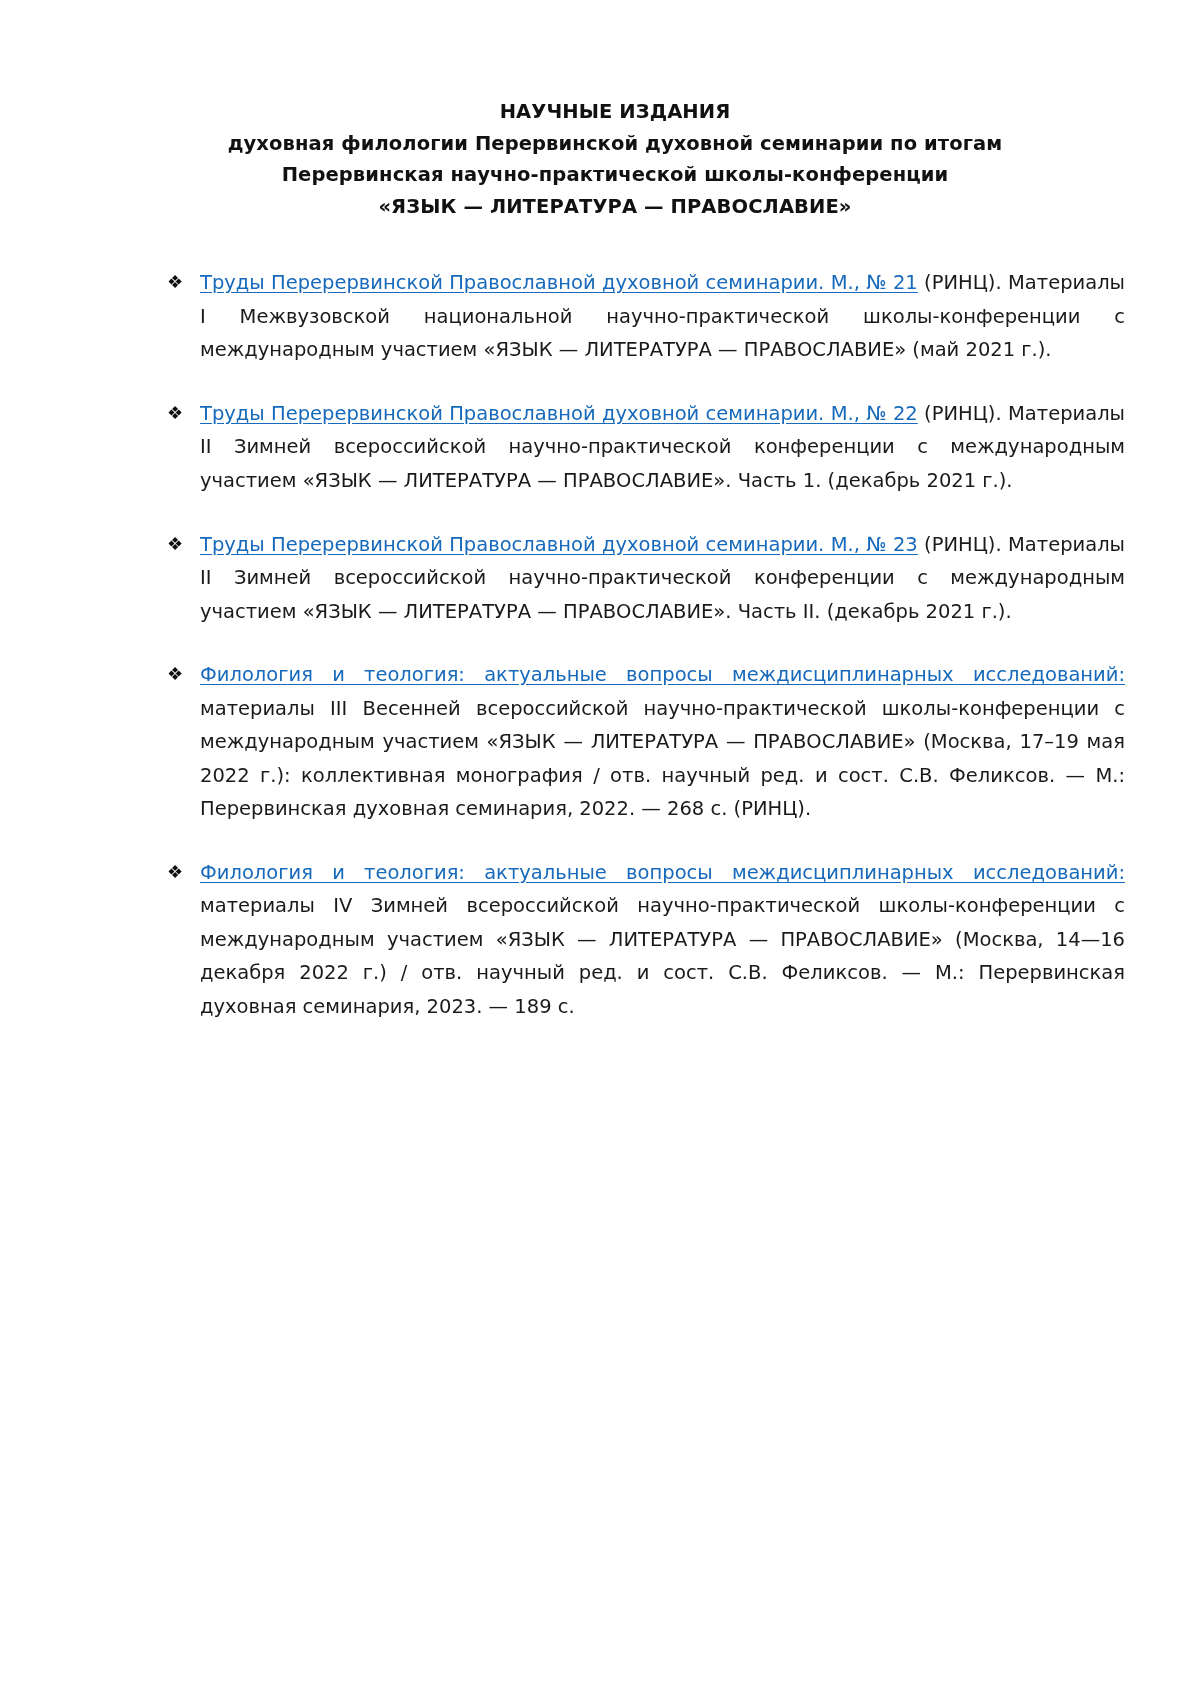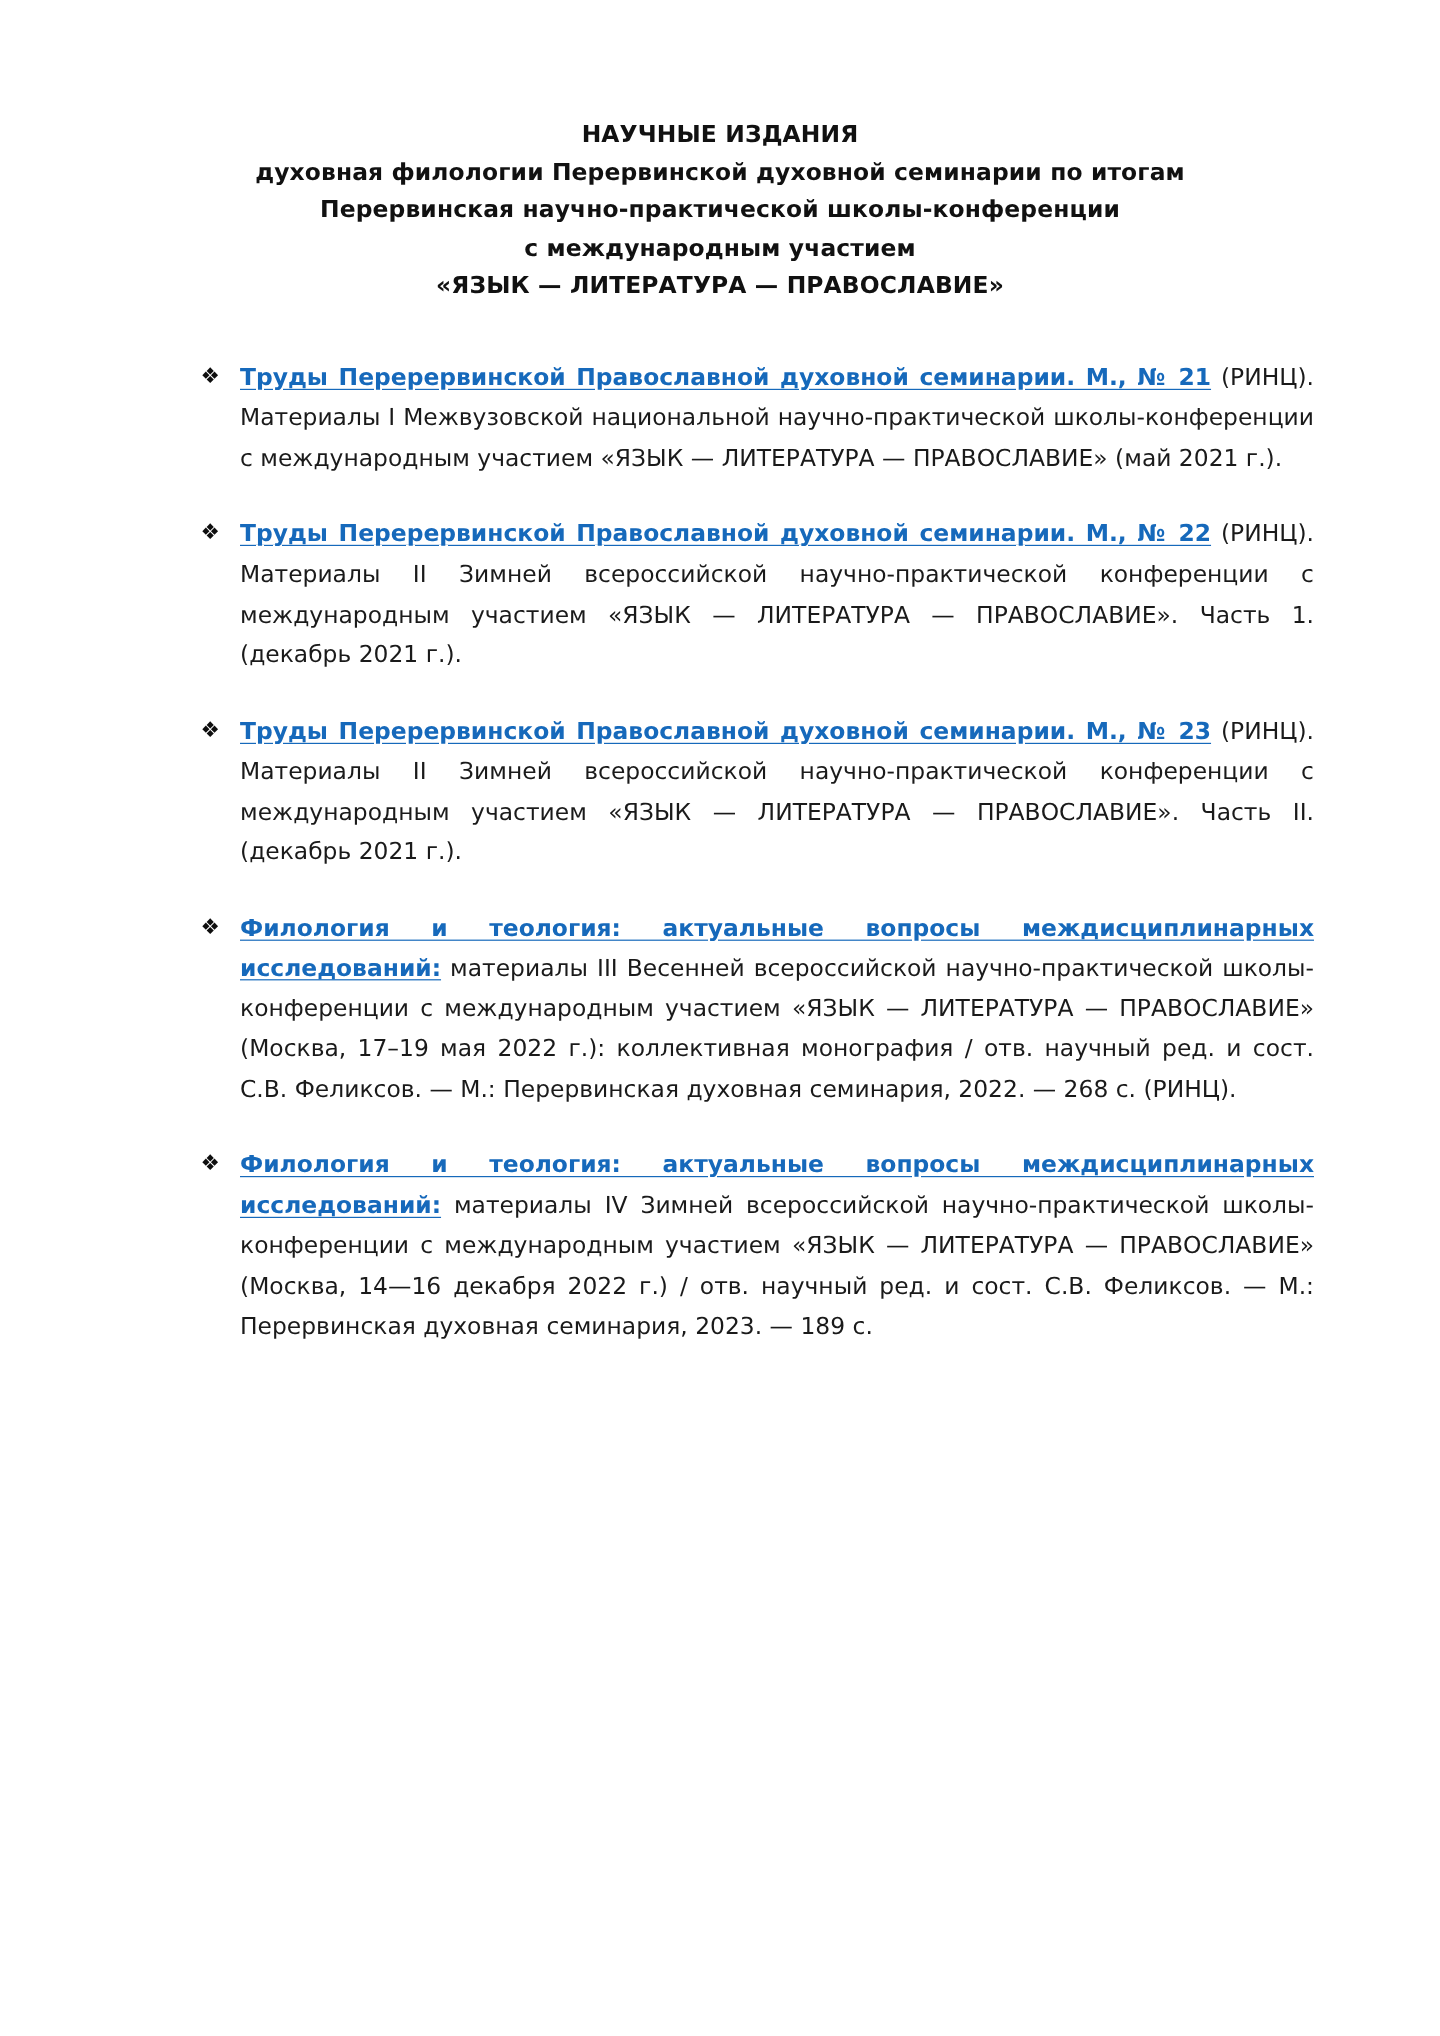--- a/index.html
+++ b/index.html
@@ -12,21 +12,21 @@
     height: 1697px;
     font-family: "DejaVu Sans", "Liberation Sans", sans-serif;
     color: #1a1a1a;
     position: relative;
     overflow: hidden;
   }
   .page {
     box-sizing: border-box;
     width: 1200px;
     height: 1697px;
-    padding: 96px 105px 80px 105px;
+    padding: 96px 75px 80px 105px;
   }
   .doc-title {
     text-align: center;
     font-weight: bold;
     font-size: 19.5px;
     line-height: 1.62;
     letter-spacing: 0.1px;
     color: #111;
     margin: 0 0 0 0;
   }
@@ -50,21 +50,21 @@
   .bullet {
     position: absolute;
     left: 62px;
     top: 1px;
     font-size: 18px;
     color: #0e0e0e;
     line-height: 1.72;
   }
   .link {
     color: #1669bb;
-    font-weight: bold;
+    font-weight: normal;
     text-decoration: underline;
     text-underline-offset: 3px;
   }
   .txt {
     color: #1a1a1a;
   }
   
   .item p {
     margin: 0;
     text-align: justify;
@@ -73,21 +73,20 @@
 </style>
 </head>
 <body>
 
 <div class="page">
 
   <div class="doc-title">
     <div>НАУЧНЫЕ ИЗДАНИЯ</div>
     <div>духовная филологии Перервинской духовной семинарии по итогам</div>
     <div>Перервинская научно-практической школы-конференции</div>
-    <div>с международным участием</div>
     <div>«ЯЗЫК — ЛИТЕРАТУРА — ПРАВОСЛАВИЕ»</div>
   </div>
 
   <div class="list">
 
     <div class="item">
       <span class="bullet">❖</span>
       <p>
         <a class="link" href="#">Труды Перерервинской Православной духовной семинарии. М., № 21</a><span class="txt"> (РИНЦ). Материалы I Межвузовской национальной научно-практической школы-конференции с международным участием «ЯЗЫК — ЛИТЕРАТУРА — ПРАВОСЛАВИЕ» (май 2021 г.).</span>
       </p>

